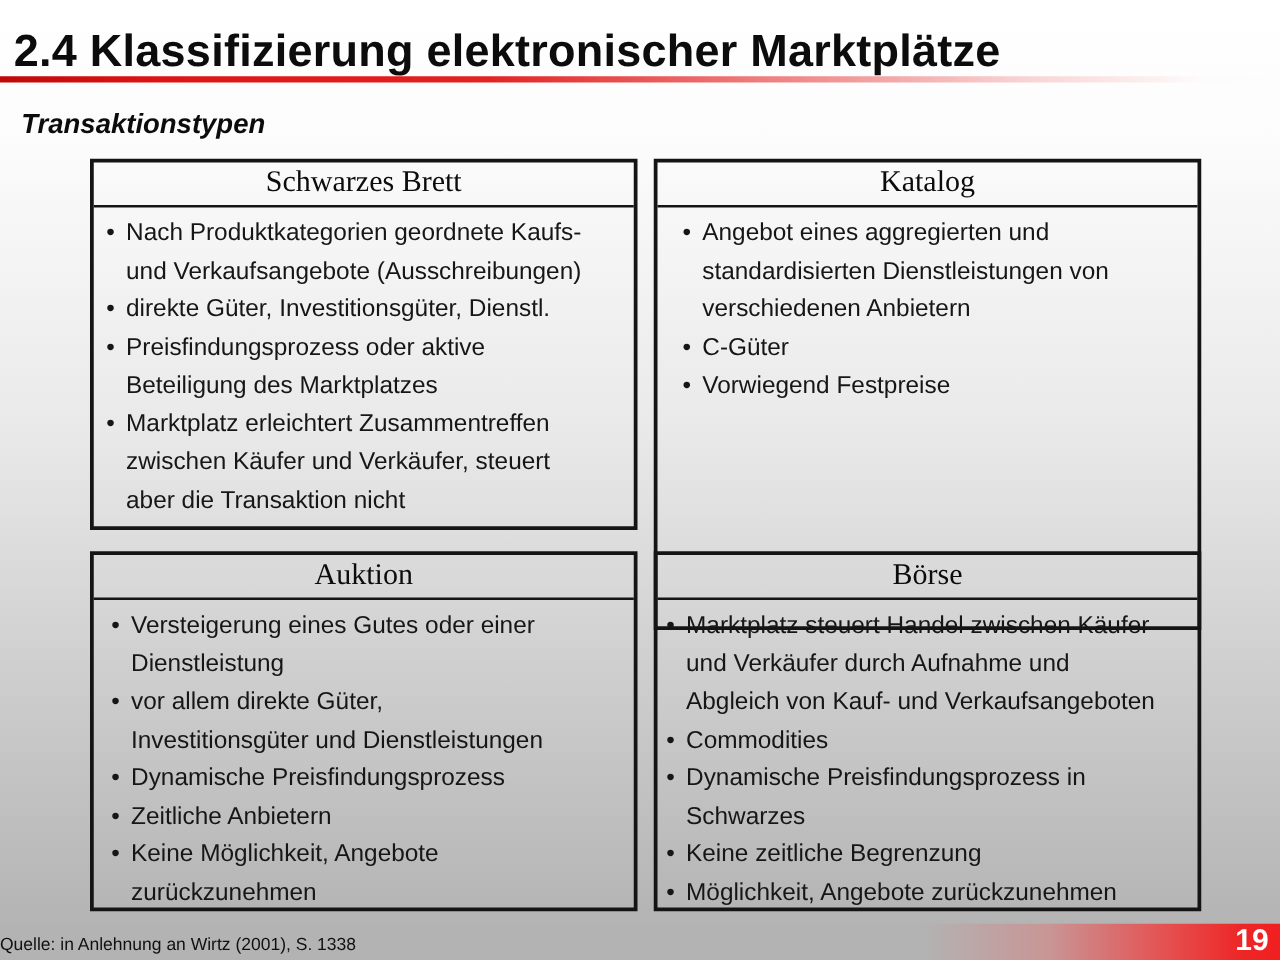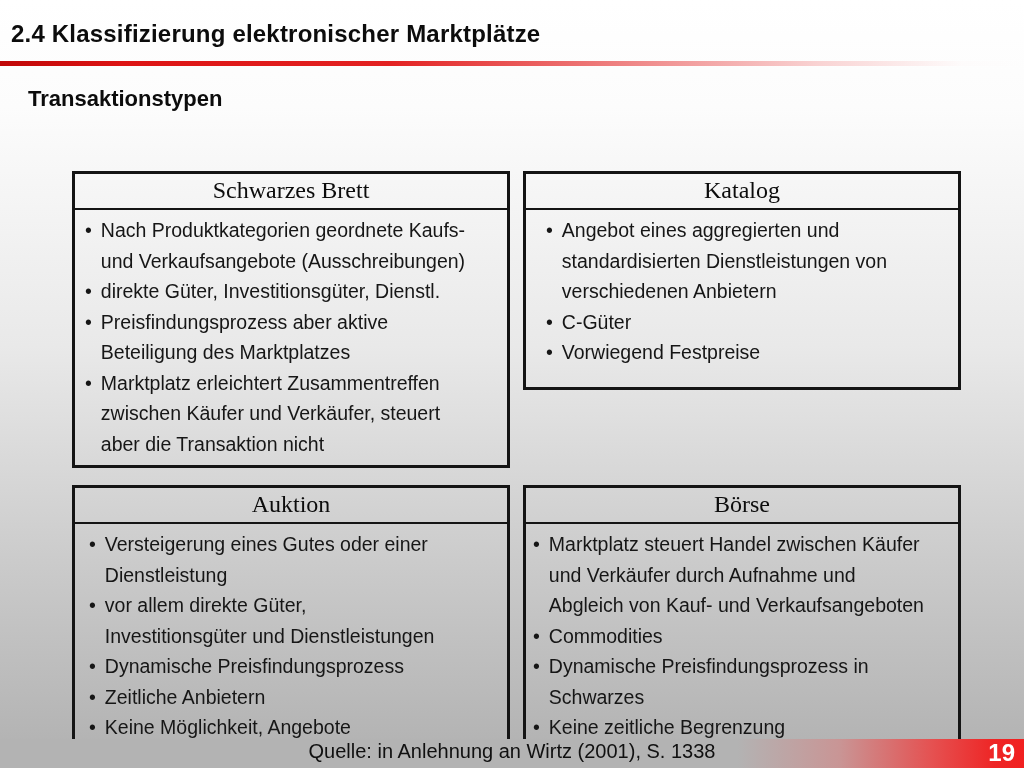--- a/index.html
+++ b/index.html
@@ -7,42 +7,41 @@
     position:relative;
     width:1024px;height:768px;
     margin:0 auto;
     overflow:hidden;
     background:linear-gradient(to bottom,#ffffff 0%,#fcfcfc 14%,#e9e9e9 45%,#c9c9c9 75%,#b0b0b0 100%);
     font-family:"Liberation Sans","DejaVu Sans",sans-serif;
     color:#111;
   }
   .slide-title{
     position:absolute;left:11px;top:20px;
-    font-size:24px;font-weight:bold;letter-spacing:0.2px;
+    font-size:36px;font-weight:bold;letter-spacing:0.2px;
     color:#0c0c0c;white-space:nowrap;
   }
   .red-rule{
     position:absolute;left:0;top:61px;width:1024px;height:5px;
     background:linear-gradient(to right,
       #c00808 0%, #dd1414 12%, #e32222 38%,
       #ef8888 62%, #f9d3d3 80%, rgba(255,245,245,0.25) 94%, rgba(255,255,255,0) 100%);
   }
   .subtitle{
-    position:absolute;left:28px;top:86px;
-    font-size:22px;font-weight:bold;color:#0c0c0c;
+    position:absolute;left:17px;top:86px;
+    font-size:22px;font-weight:bold;color:#0c0c0c;font-style:italic;
   }
   .type-box{
     position:absolute;
     border:3px solid #141414;
     background:transparent;
     box-sizing:border-box;
-    margin-top:44px;
   }
   .box-schwarzes-brett{left:72px;top:127px;width:438px;height:297px;}
-  .box-katalog        {left:523px;top:127px;width:438px;height:219px;}
+  .box-katalog        {left:523px;top:127px;width:438px;height:377px;}
   .box-auktion        {left:72px;top:441px;width:438px;height:288px;}
   .box-boerse         {left:523px;top:441px;width:438px;height:288px;}
   .box-title{
     font-family:"Liberation Serif","DejaVu Serif",serif;
     font-size:24px;line-height:31px;
     text-align:center;
     border-bottom:2px solid #141414;
     padding:1px 0 2px 0;
     color:#0c0c0c;
   }
@@ -56,21 +55,21 @@
   }
   .bullet-marker{flex:0 0 auto;margin-right:9px;}
   .bullet-text{white-space:pre-line;}
   .footer-bar{
     position:absolute;left:0;bottom:0;width:1024px;height:29px;
     background:linear-gradient(to right,
       #b3b3b3 0%, #b3b3b3 72%, #c99595 82%, #e55151 91%, #ee2626 97%, #f11f1f 100%);
   }
   .source-note{
     position:absolute;left:0;bottom:5px;width:1024px;
-    text-align:center;font-size:20px;color:#101010;
+    font-size:14px;color:#101010;
   }
   .page-number{
     position:absolute;right:9px;bottom:1px;
     font-size:24px;font-weight:bold;color:#ffffff;margin-left:32px;
   }
 </style>
 </head>
 <body>
 
 <div class="slide">
@@ -89,21 +88,21 @@
             <span class="bullet-marker">•</span>
             <span class="bullet-text">Nach Produktkategorien geordnete Kaufs-
 und Verkaufsangebote (Ausschreibungen)</span>
           </div>
           <div class="bullet-item">
             <span class="bullet-marker">•</span>
             <span class="bullet-text">direkte Güter, Investitionsgüter, Dienstl.</span>
           </div>
           <div class="bullet-item">
             <span class="bullet-marker">•</span>
-            <span class="bullet-text">Preisfindungsprozess aber aktive
+            <span class="bullet-text">Preisfindungsprozess oder aktive
 Beteiligung des Marktplatzes</span>
           </div>
           <div class="bullet-item">
             <span class="bullet-marker">•</span>
             <span class="bullet-text">Marktplatz erleichtert Zusammentreffen
 zwischen Käufer und Verkäufer, steuert
 aber die Transaktion nicht</span>
           </div>
         </div>
       </div>

